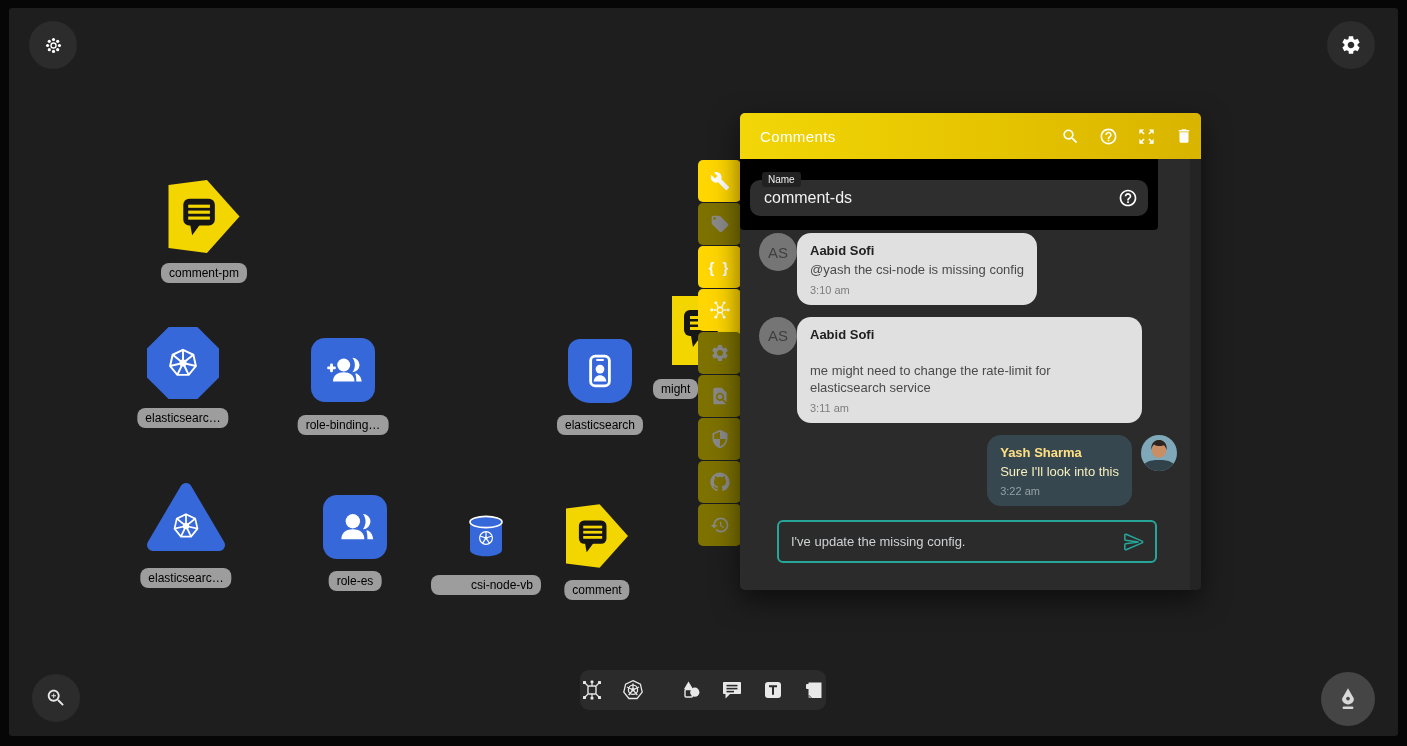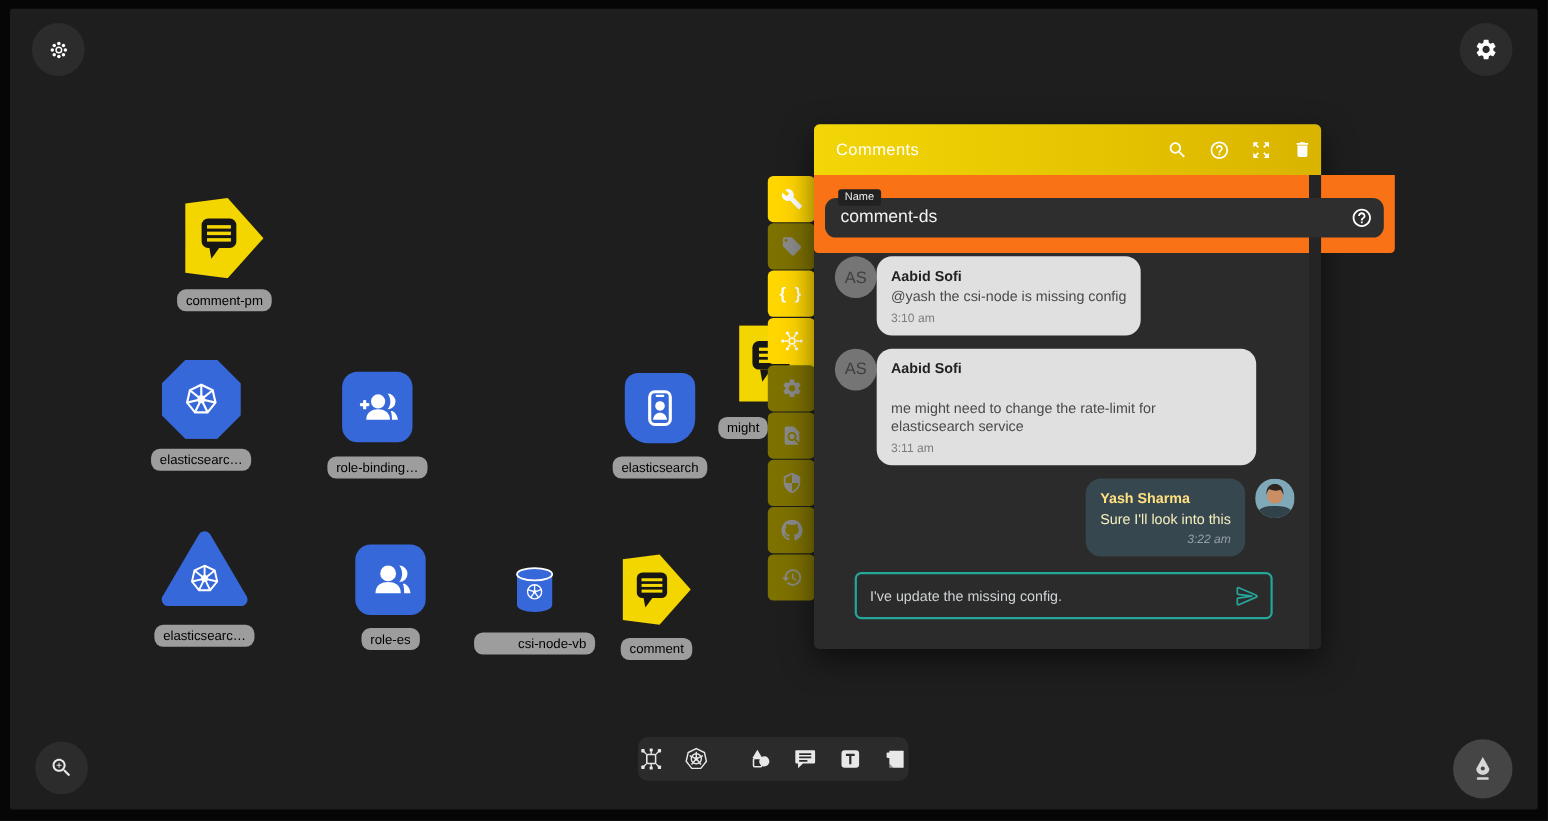--- a/index.html
+++ b/index.html
@@ -61,21 +61,21 @@
   .scroll-track { position:absolute; right:0; top:46px; bottom:0; width:11px; background:#242424; border-radius:0 0 5px 0; }
   .panel-header {
     height:46px; flex:0 0 46px; border-radius:5px 5px 0 0;
     background:linear-gradient(90deg,#f2d607 0%,#e5c400 55%,#d9b400 100%);
     display:flex; align-items:center; padding:0 8px 0 20px; cursor:move;
   }
   .panel-title { color:#fff; font-size:15px; letter-spacing:.4px; }
   .hicons { margin-left:auto; display:flex; align-items:center; gap:19px; }
   .hicons .icon-btn { background:none; border:none; cursor:pointer; display:flex; }
   .name-section {
-    width:528px; background:#f97316; padding:21px 10px 14px 10px;
+    width:418px; background:#000000; padding:21px 10px 14px 10px;
     border-radius:0 0 4px 4px;
   }
   .name-wrap { position:relative; background:#2e2e2e; border-radius:10px; height:36px; display:flex; align-items:center; }
   .name-label {
     position:absolute; left:12px; top:-8px; background:#212121; color:#eee;
     font-size:10px; padding:2px 6px; border-radius:3px;
   }
   .name-input {
     flex:1; background:transparent; border:none; outline:none;
     color:#f2f2f2; font-size:16px; padding:0 14px; font-family:inherit;
@@ -94,21 +94,21 @@
     max-width:345px;
   }
   .bubble .author { font-size:13px; font-weight:bold; color:#212121; }
   .bubble .text { font-size:13px; color:#4a4a4a; margin-top:3px; line-height:1.35; }
   .bubble .time { font-size:11px; color:#7d7d7d; margin-top:5px; }
   .bubble-gap { height:17px; }
   .msg.right { justify-content:flex-end; }
   .bubble.dark { background:#37474f; margin-left:0; margin-right:9px; max-width:260px; }
   .bubble.dark .author { color:#ffe082; }
   .bubble.dark .text { color:#f6efbe; }
-  .bubble.dark .time { color:#93a0a6; text-align:right;font-style:italic; }
+  .bubble.dark .time { color:#93a0a6; text-align:left; }
   .avatar-photo { width:36px; height:36px; border-radius:50%; overflow:hidden; flex:0 0 36px; }
   .composer {
     margin:14px 20px 16px 18px; height:43px;
     border:2px solid #26a69a; border-radius:6px;
     display:flex; align-items:center; background:#2b2b2b;
   }
   .composer input {
     flex:1; border:none; background:transparent; outline:none;
     color:#cfd2d4; font-size:13px; padding:0 12px; font-family:inherit;
   }

